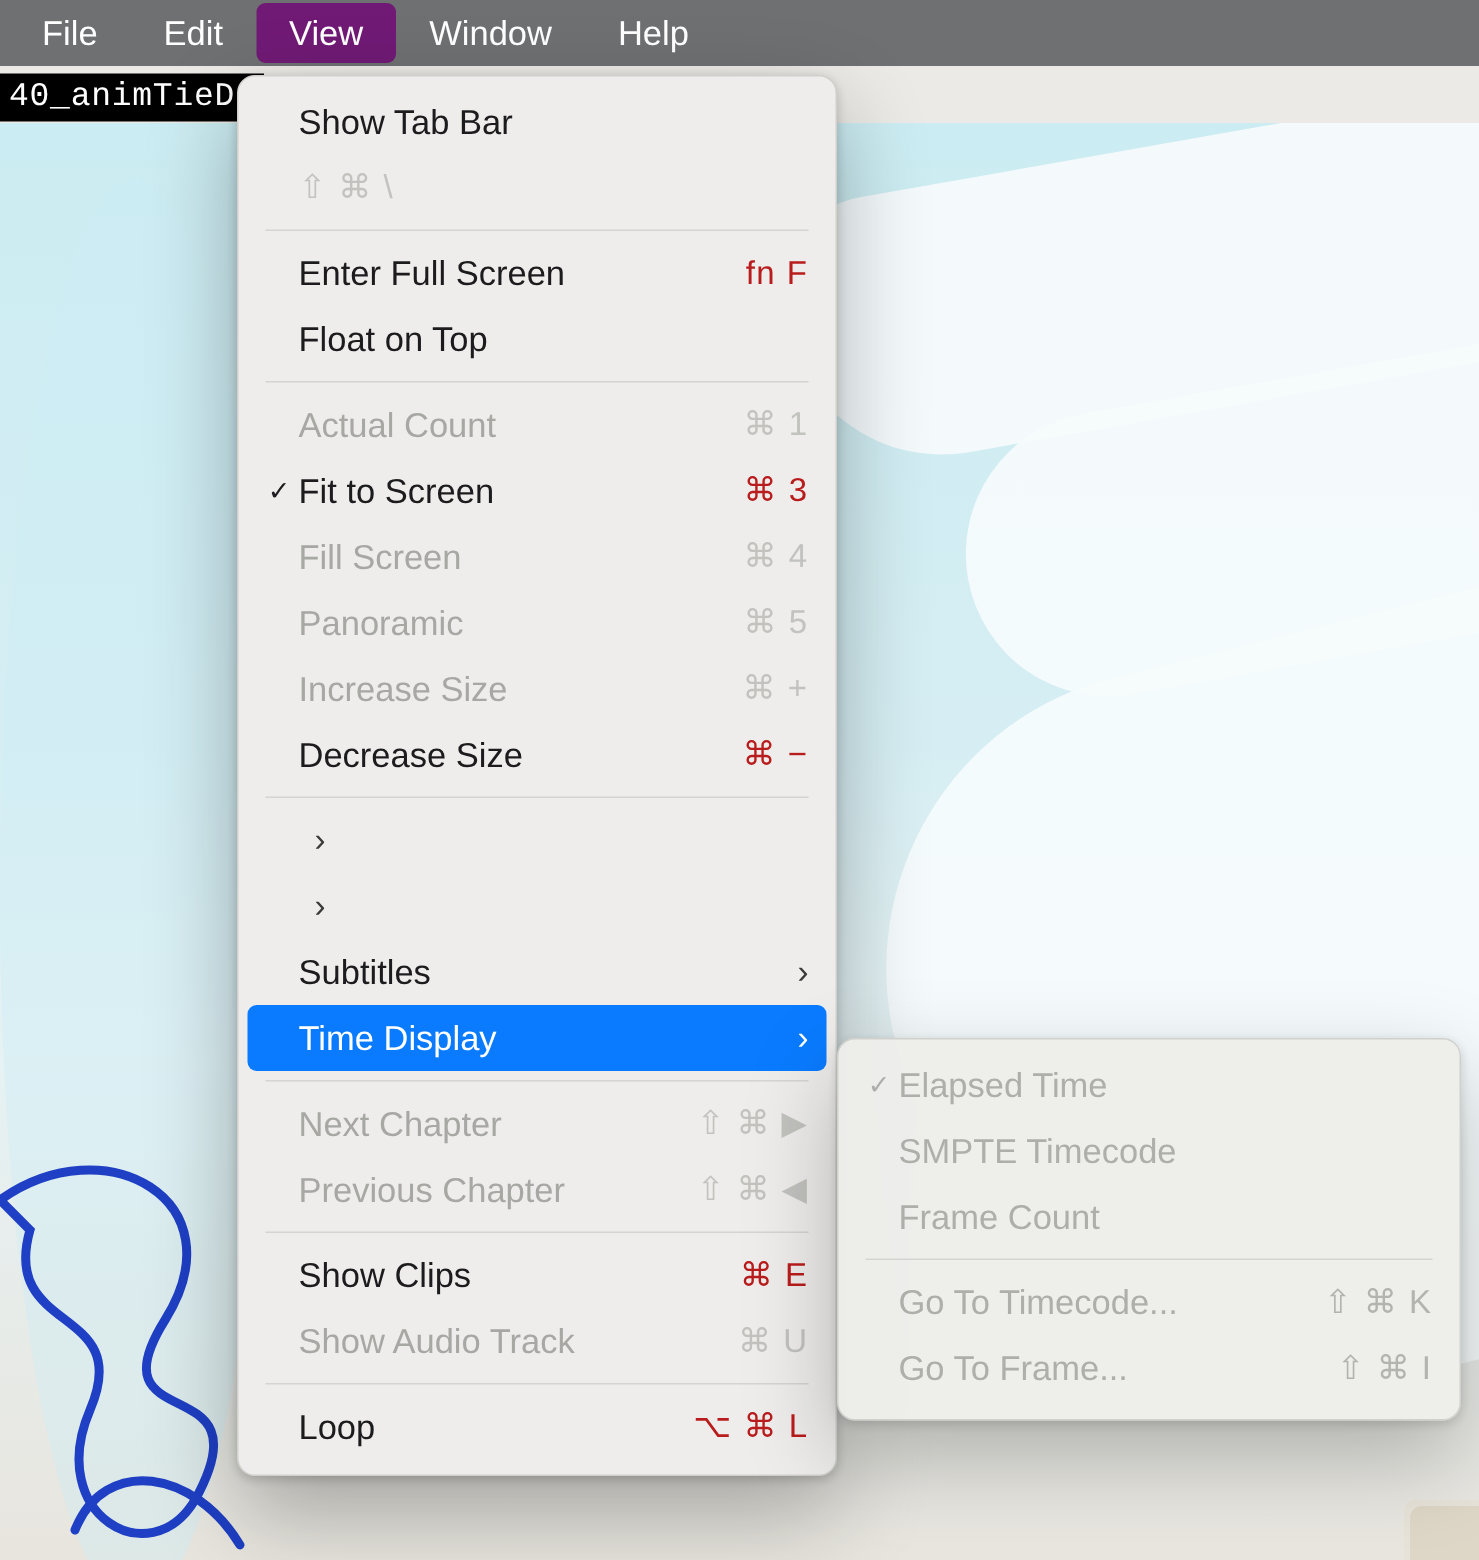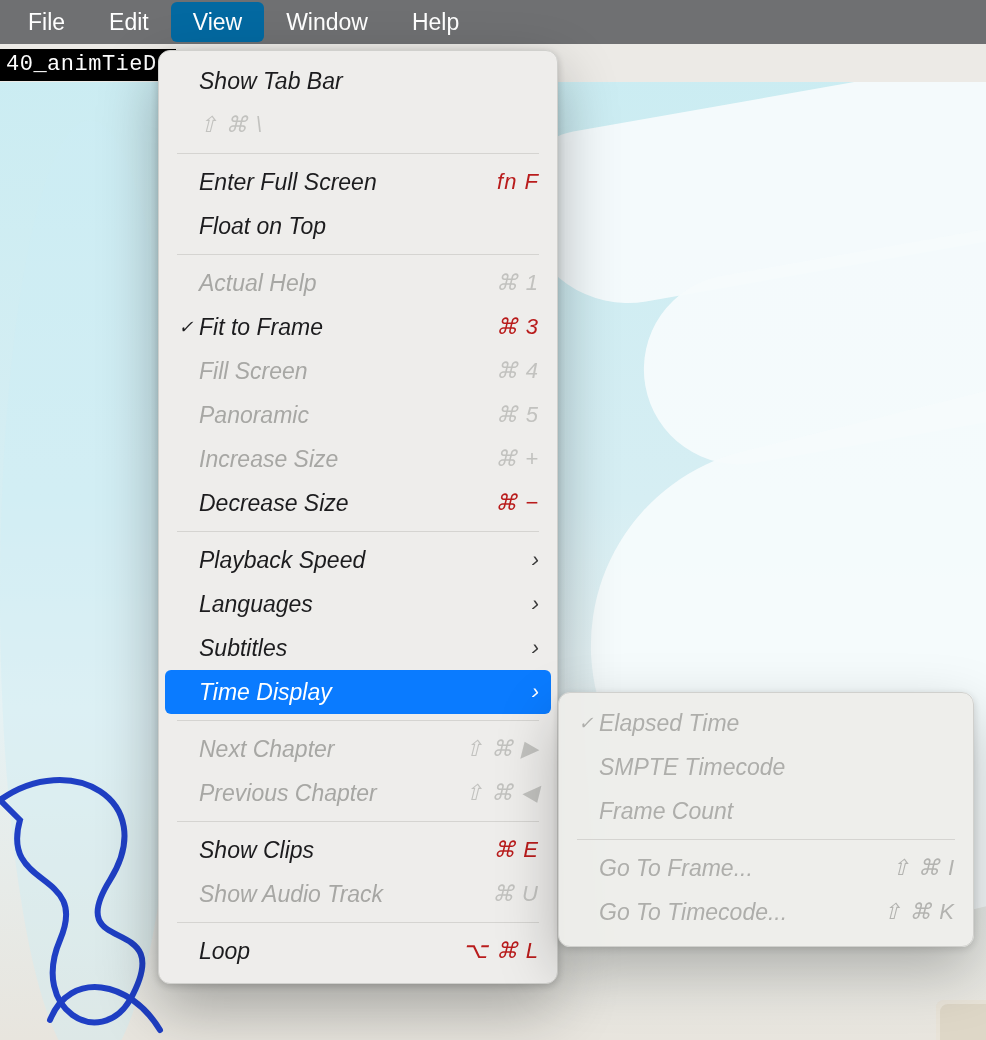--- a/index.html
+++ b/index.html
@@ -43,21 +43,21 @@
   .menubar .mb-item {
     color: #fff;
     font-size: 23px;
     padding: 4px 22px;
     border-radius: 6px;
     cursor: default;
     user-select: none;
     line-height: 32px;
   }
   .menubar .mb-item.active {
-    background: #0369a1;
+    background: #701a75;
   }
 
   
   .winbar {
     position: absolute;
     left: 0; right: 0; top: 44px;
     height: 38px;
     background: #eceae6;
     display: flex;
     align-items: flex-end;
@@ -89,21 +89,20 @@
   }
   .menu-row {
     display: flex;
     align-items: center;
     height: 44px;
     padding: 0 18px 0 14px;
     font-size: 23px;
     color: #1c1c1e;
     cursor: default;
     user-select: none;
-    font-style: italic;
   }
   .menu-row.disabled { color: #a7a7a4; }
   .menu-row.highlight {
     background: #0a7bff;
     color: #fff;
     border-radius: 6px;
     margin: 0 6px;
     padding: 0 12px 0 8px;
   }
   .menu-row .chk {
@@ -214,26 +213,26 @@
     </div>
     <div class="menu-row">
       <span class="chk"></span>
       <span class="lbl">Float on Top</span>
     </div>
 
     <div class="menu-sep"></div>
 
     <div class="menu-row disabled">
       <span class="chk"></span>
-      <span class="lbl">Actual Help</span>
+      <span class="lbl">Actual Count</span>
       <span class="sc">⌘ 1</span>
     </div>
     <div class="menu-row">
       <span class="chk">✓</span>
-      <span class="lbl">Fit to Frame</span>
+      <span class="lbl">Fit to Screen</span>
       <span class="sc">⌘ 3</span>
     </div>
     <div class="menu-row disabled">
       <span class="chk"></span>
       <span class="lbl">Fill Screen</span>
       <span class="sc">⌘ 4</span>
     </div>
     <div class="menu-row disabled">
       <span class="chk"></span>
       <span class="lbl">Panoramic</span>
@@ -247,26 +246,24 @@
     <div class="menu-row">
       <span class="chk"></span>
       <span class="lbl">Decrease Size</span>
       <span class="sc">⌘ −</span>
     </div>
 
     <div class="menu-sep"></div>
 
     <div class="menu-row">
       <span class="chk"></span>
-      <span class="lbl">Playback Speed</span>
       <span class="arrow dim">›</span>
     </div>
     <div class="menu-row">
       <span class="chk"></span>
-      <span class="lbl">Languages</span>
       <span class="arrow dim">›</span>
     </div>
     <div class="menu-row">
       <span class="chk"></span>
       <span class="lbl">Subtitles</span>
       <span class="arrow dim">›</span>
     </div>
     <div class="menu-row highlight">
       <span class="chk"></span>
       <span class="lbl">Time Display</span>
@@ -319,23 +316,23 @@
     </div>
     <div class="menu-row disabled">
       <span class="chk"></span>
       <span class="lbl">Frame Count</span>
     </div>
 
     <div class="menu-sep"></div>
 
     <div class="menu-row disabled">
       <span class="chk"></span>
+      <span class="lbl">Go To Timecode...</span>
+      <span class="sc">⇧ ⌘ K</span>
+    </div>
+    <div class="menu-row disabled">
+      <span class="chk"></span>
       <span class="lbl">Go To Frame...</span>
       <span class="sc">⇧ ⌘ I</span>
     </div>
-    <div class="menu-row disabled">
-      <span class="chk"></span>
-      <span class="lbl">Go To Timecode...</span>
-      <span class="sc">⇧ ⌘ K</span>
-    </div>
   </div>
 
 </div>
 
 </body></html>

